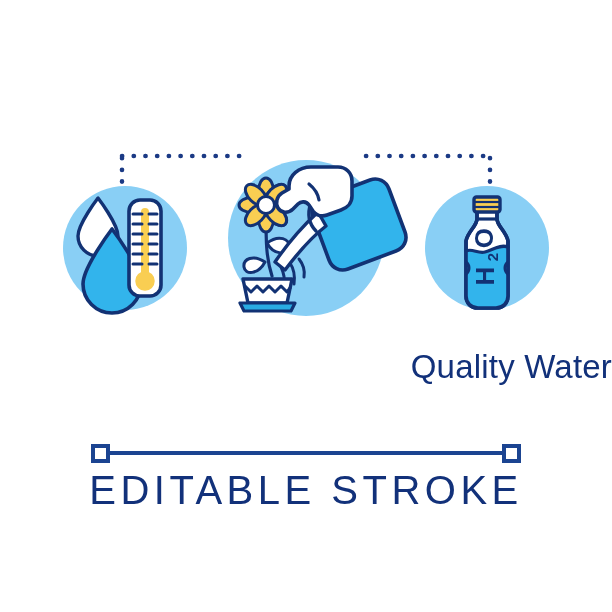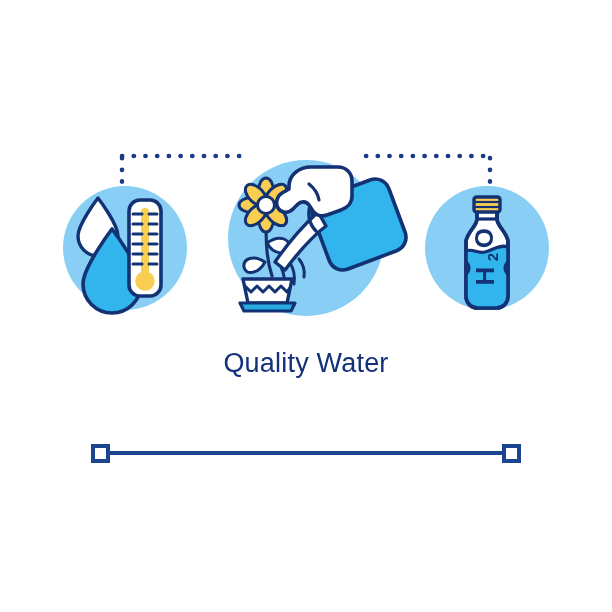--- a/index.html
+++ b/index.html
@@ -22,23 +22,23 @@
   #art {
     position: absolute;
     left: 0;
     top: 0;
   }
   .title-text {
     position: absolute;
     left: 0;
     top: 348px;
     width: 612px;
-    text-align: center;
+    text-align: right;
     font-family: "Liberation Sans", sans-serif;
-    font-size: 27px;
+    font-size: 33px;
     font-weight: 400;
     color: #12317a;
     letter-spacing: 0.2px;
     white-space: nowrap;
   }
   .stroke-text {
     position: absolute;
     left: 0;
     top: 468px;
     width: 612px;
@@ -222,14 +222,15 @@
 
     <g>
       <line x1="100" y1="453" x2="512" y2="453" stroke="#1B4491" stroke-width="4"></line>
       <rect x="93" y="446" width="15" height="15" fill="#FFFFFF" stroke="#1B4491" stroke-width="4"></rect>
       <rect x="504" y="446" width="15" height="15" fill="#FFFFFF" stroke="#1B4491" stroke-width="4"></rect>
     </g>
   </svg>
 
   <div class="title-text">Quality Water</div>
 
+  <div class="stroke-text">EDITABLE STROKE</div>
 
 </div>
 
 </body></html>

